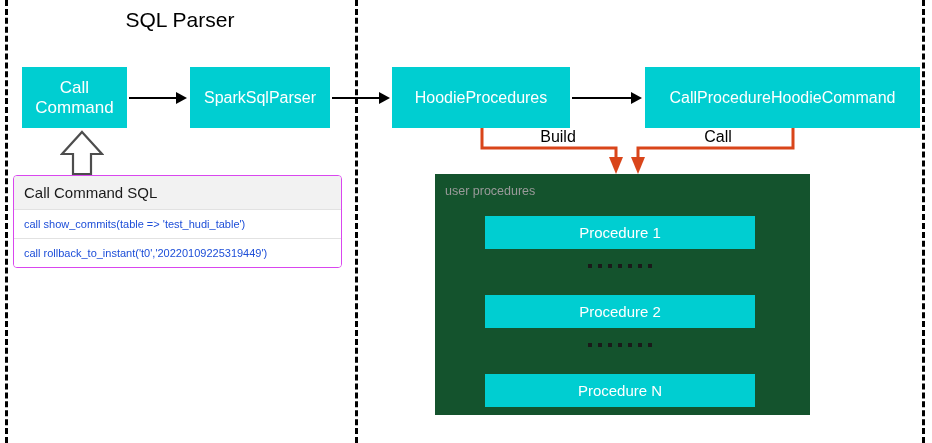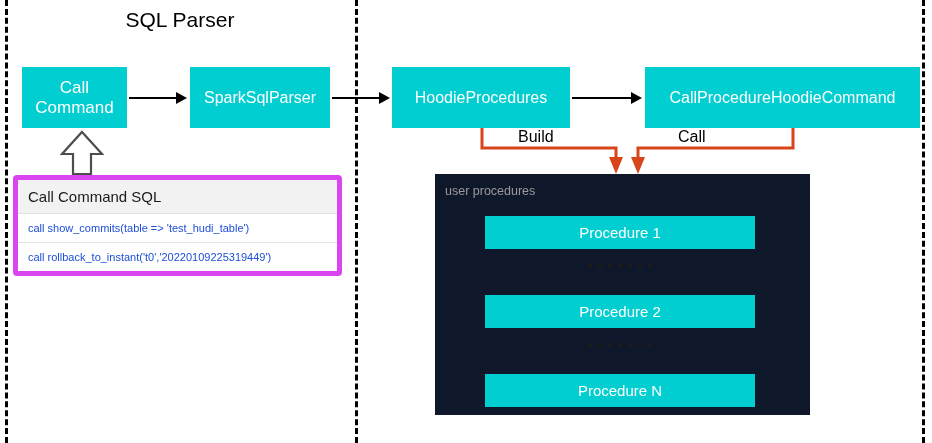--- a/index.html
+++ b/index.html
@@ -52,45 +52,45 @@
   #arrow2-head{left:379px;top:92px;}
   #arrow3-line{left:572px;top:97px;width:60px;}
   #arrow3-head{left:631px;top:92px;}
 
   
   #hollow-up-arrow{position:absolute;left:60px;top:130px;width:44px;height:46px;}
 
   
   #sql-table{
     position:absolute;left:13px;top:175px;width:329px;
-    border:5px solid #d946ef;border-radius:4px;overflow:hidden;
+    border:1px solid #d946ef;border-radius:4px;overflow:hidden;
     background:#ffffff;box-sizing:border-box;
   }
   #sql-table-header{
     background:#f2f2f2;color:#1a1a1a;font-size:15px;
     padding:8px 10px;border-bottom:1px solid #e2e2e2;
   }
   .sql-row{
     background:#ffffff;color:#1d4ed8;font-size:11px;
     padding:8px 10px;border-bottom:1px solid #e2e2e2;white-space:nowrap;
   }
   .sql-row:last-child{border-bottom:none;}
 
   
   #orange-svg{position:absolute;left:0;top:0;width:932px;height:443px;pointer-events:none;}
   .edge-label{
-    position:absolute;color:#000000;font-size:16px;white-space:nowrap;
+    position:absolute;color:#000000;font-size:16px;white-space:nowrap;text-align:center;
   }
   #label-build{left:518px;top:128px;width:80px;}
   #label-call{left:678px;top:128px;width:80px;}
 
   
   #procedures-panel{
     position:absolute;left:435px;top:174px;width:375px;height:241px;
-    background:#0f172a;
+    background:#14532d;
     text-align:center;
   }
   #procedures-panel-label{
     position:absolute;left:10px;top:10px;color:#9a9a9a;font-size:12.5px;
   }
   .proc-bar{
     position:absolute;left:50px;width:270px;height:33px;
     background:#00CED1;color:#ffffff;font-size:15px;
     display:flex;align-items:center;justify-content:center;
   }

